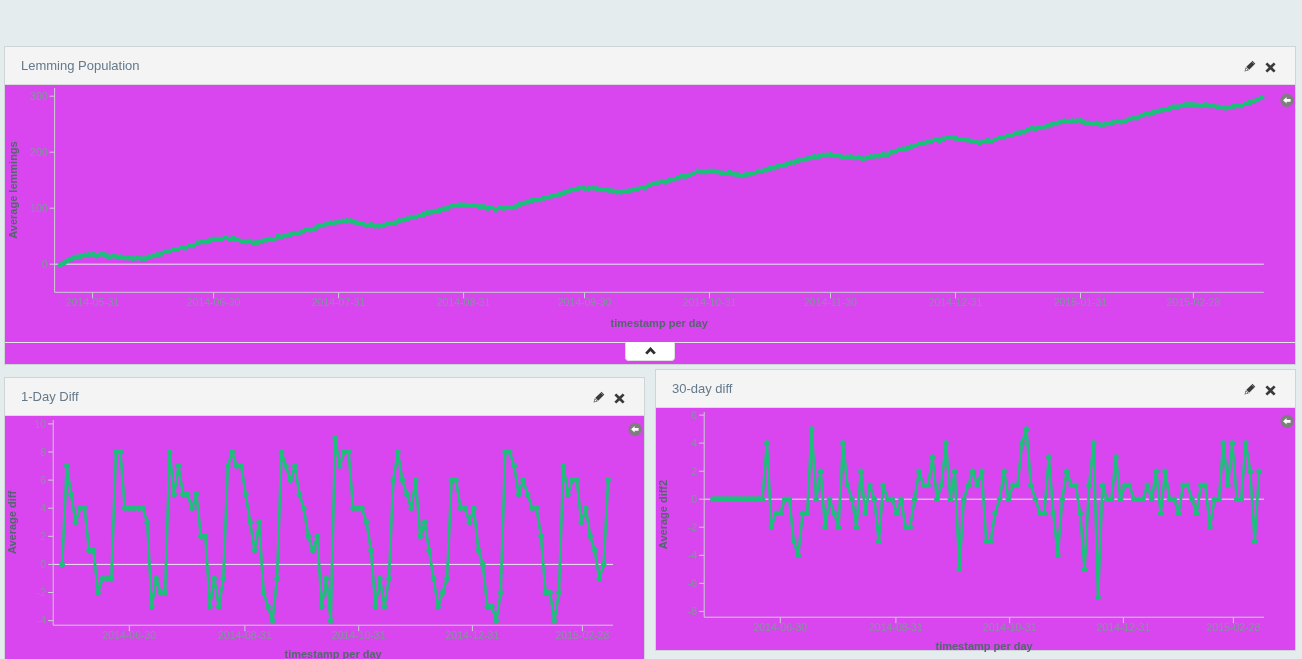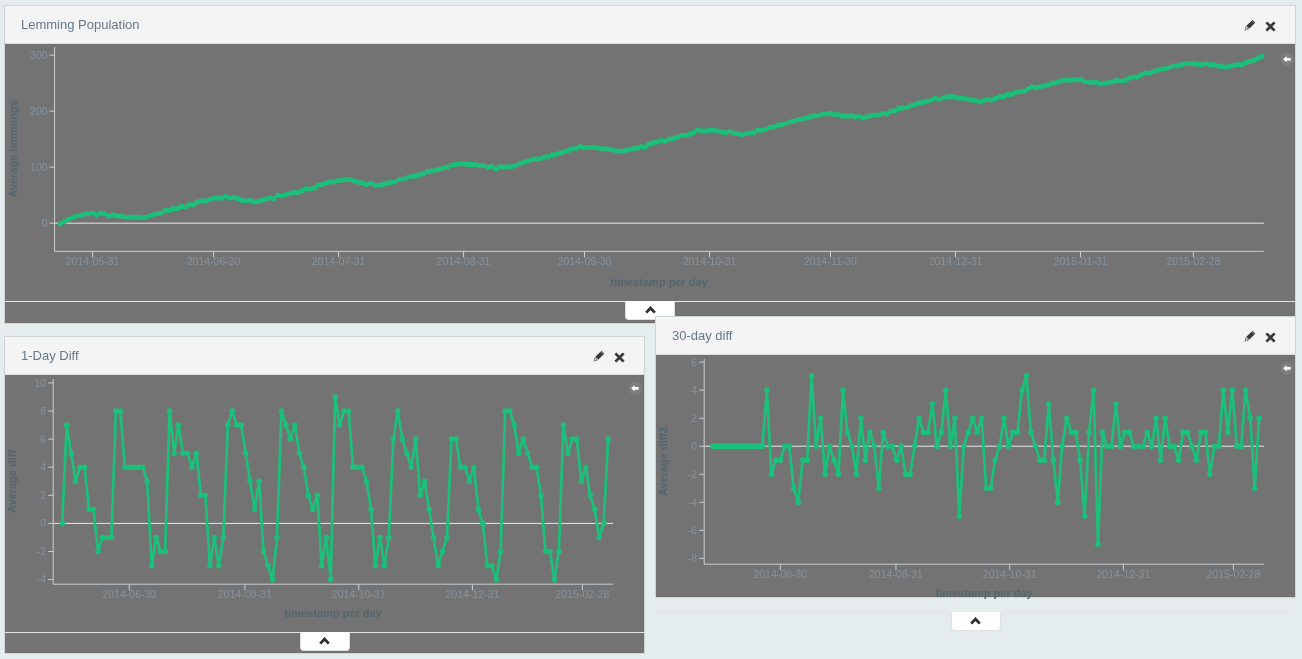--- a/index.html
+++ b/index.html
@@ -1,15 +1,15 @@
 <!DOCTYPE html>
 <html><head><meta charset="utf-8"><style>
 * { margin:0; padding:0; box-sizing:border-box; }
 body { width:1302px; height:659px; background:#e5eced; font-family:"Liberation Sans",sans-serif; position:relative; overflow:hidden; }
-.panel { position:absolute; background:#737373; border:1px solid #cfd4d6; }
+.panel { position:absolute; background:#d946ef; border:1px solid #cfd4d6;margin-top:41px; }
 .phead { position:absolute; left:0; top:0; right:0; height:38px; background:#f4f4f4; border-bottom:1px solid #dcdcdc; display:flex; align-items:center; }
 .ptitle { margin-left:16px; font-size:13px; color:#64798a; }
 .icons { position:absolute; right:19px; top:13px; display:flex; gap:9px; align-items:center; }
 .pfoot { position:absolute; left:0; right:0; top:295px; border-top:1px solid #e4e4e4; }
 .ptab { position:absolute; left:50%; margin-left:-25px; top:295px; width:50px; height:19px; background:#fff; border:1px solid #e0e0e0; border-top:none; border-radius:0 0 4px 4px; display:flex; align-items:center; justify-content:center; }
 svg text { font-family:"Liberation Sans",sans-serif; }
 </style></head>
 <body>
 <div class="panel" style="left:4px;top:5px;width:1292px;height:319px">
 <div class="phead">
@@ -548,21 +548,21 @@
       <circle cx="630" cy="13.3" r="6.6" fill="#7e7e7e"></circle>
       <path d="M 629.6,10.100000000000001 L 626.1,13.3 L 629.6,16.5 L 629.6,14.700000000000001 L 633.6,14.700000000000001 L 633.6,11.9 L 629.6,11.9 Z" fill="#fff"></path>
     </svg>
 <div class="pfoot"></div>
 <div class="ptab">
       <svg width="11" height="8" viewBox="0 0 11 8">
         <path d="M1.2,6.6 L5.5,2 L9.8,6.6" fill="none" stroke="#2e2e2e" stroke-width="2.8"></path>
       </svg>
     </div>
 </div>
-<div class="panel" style="left:655px;top:316px;width:641px;height:282px">
+<div class="panel" style="left:655px;top:328px;width:641px;height:282px">
 <div class="phead">
       <span class="ptitle">30-day diff</span>
       <span class="icons">
         <svg width="14" height="14" viewBox="0 0 14 14">
           <g transform="rotate(45 7 7)">
             <rect x="5.0" y="1.4" width="4.1" height="7.4" fill="#3a3a3a"></rect>
             <rect x="5.0" y="0.2" width="4.1" height="1.0" fill="#3a3a3a"></rect>
             <path d="M5.0,9.4 L9.1,9.4 L7.05,13.4 Z" fill="#3a3a3a"></path>
             <path d="M5.9,10.0 L8.2,10.0 L7.05,12.2 Z" fill="#fff"></path>
           </g>

